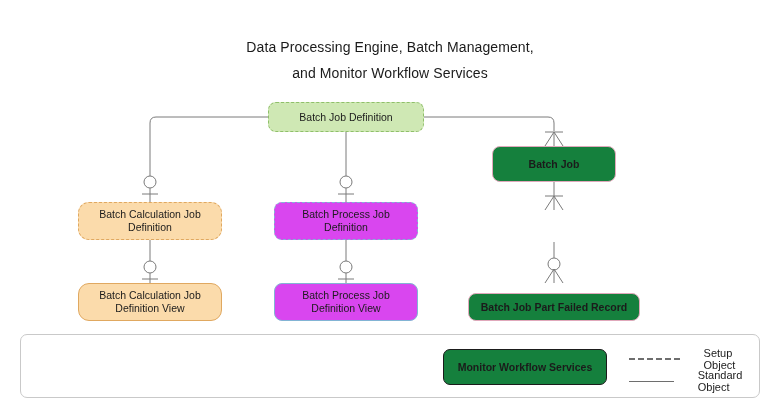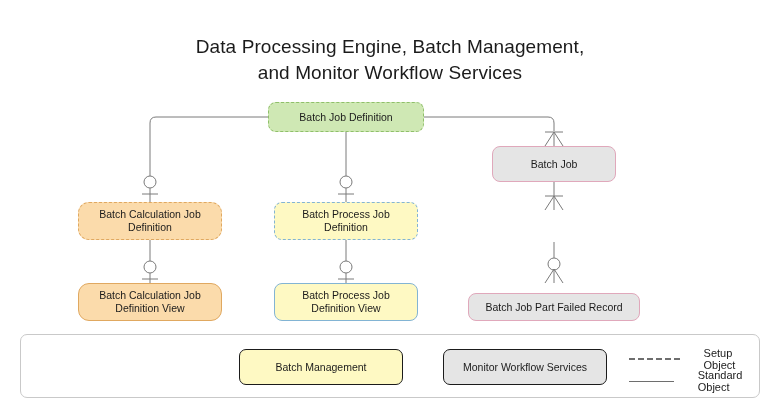--- a/index.html
+++ b/index.html
@@ -14,21 +14,21 @@
     background: #ffffff;
     font-family: "Liberation Sans", sans-serif;
     overflow: hidden;
   }
   #title {
     position: absolute;
     left: 0;
     top: 34px;
     width: 780px;
     text-align: center;
-    font-size: 19px;
+    font-size: 14px;
     line-height: 26px;
     color: #1b1b1b;
     font-weight: 400;
     letter-spacing: 0.1px;
     white-space: pre-line;
   }
   .node {
     position: absolute;
     box-sizing: border-box;
     border-radius: 8px;
@@ -41,22 +41,22 @@
     color: #1b1b1b;
     padding: 2px 6px;
     white-space: pre-line;
     z-index: 4;
   }
   .node.dashed { border-style: dashed; border-width: 1.4px; }
   .node.solid  { border-style: solid;  border-width: 1.2px; }
 
   .c-green  { background: #cfe8b4; border-color: #8fbf6a; }
   .c-orange { background: #fbdbab; border-color: #e0a860; border-radius: 11px; }
-  .c-blue   { background: #fef9c3; border-color: #82b4d4; }
-  .c-pink   { background: #e5e5e5; border-color: #e0a8bb; }
+  .c-blue   { background: #d946ef; border-color: #82b4d4; }
+  .c-pink   { background: #15803d; border-color: #e0a8bb; font-weight: bold; }
 
   svg#wires {
     position: absolute;
     left: 0; top: 0;
     width: 780px; height: 418px;
     z-index: 1;
     pointer-events: none;
   }
   svg#wires line, svg#wires path, svg#wires polyline {
     stroke: #7a7a7a;
@@ -172,21 +172,20 @@
 Definition View</div>
 
   <div class="node solid c-pink" style="left:492px; top:146px; width:124px; height:36px;">Batch Job</div>
 
 
   <div class="node solid c-pink" style="left:468px; top:293px; width:172px; height:28px;">Batch Job Part Failed Record</div>
 
   <div id="legend">
 
 
-    <div class="legend-chip c-blue" style="left:218px; width:164px;">Batch Management</div>
 
     <div class="legend-chip c-pink" style="left:422px; width:164px;">Monitor Workflow Services</div>
 
     <div class="legend-key" style="left:608px; top:12px;">
       <span class="key-line dash"></span>
       <span>Setup Object</span>
     </div>
 
     <div class="legend-key" style="left:608px; top:34px;">
       <span class="key-line"></span>

